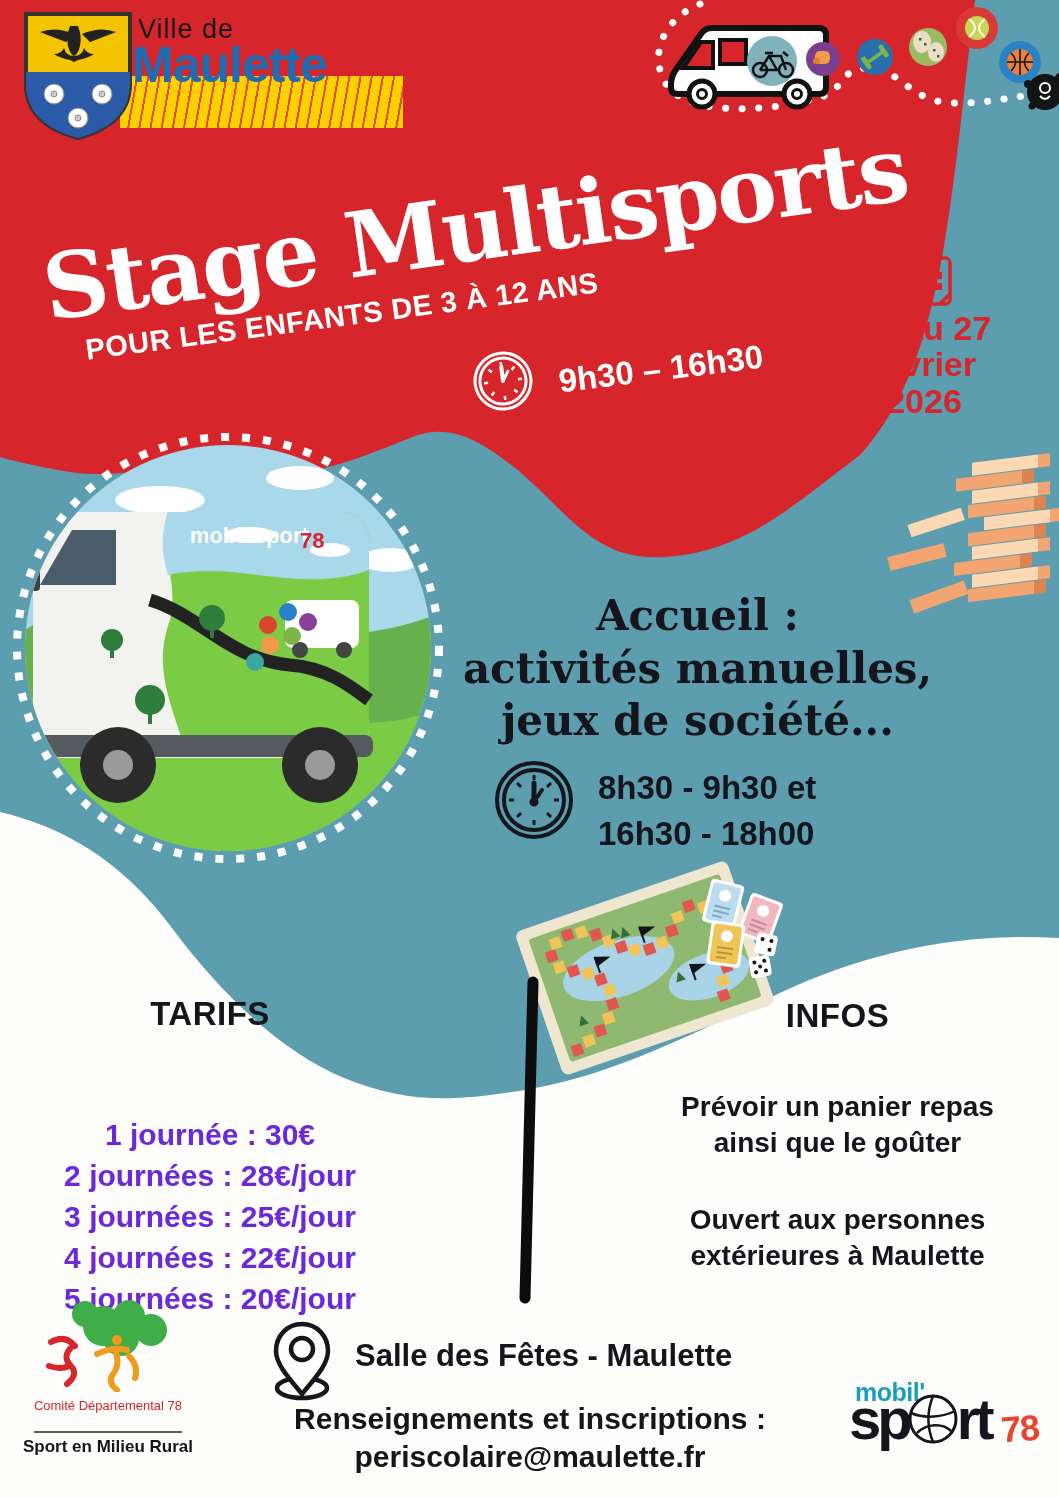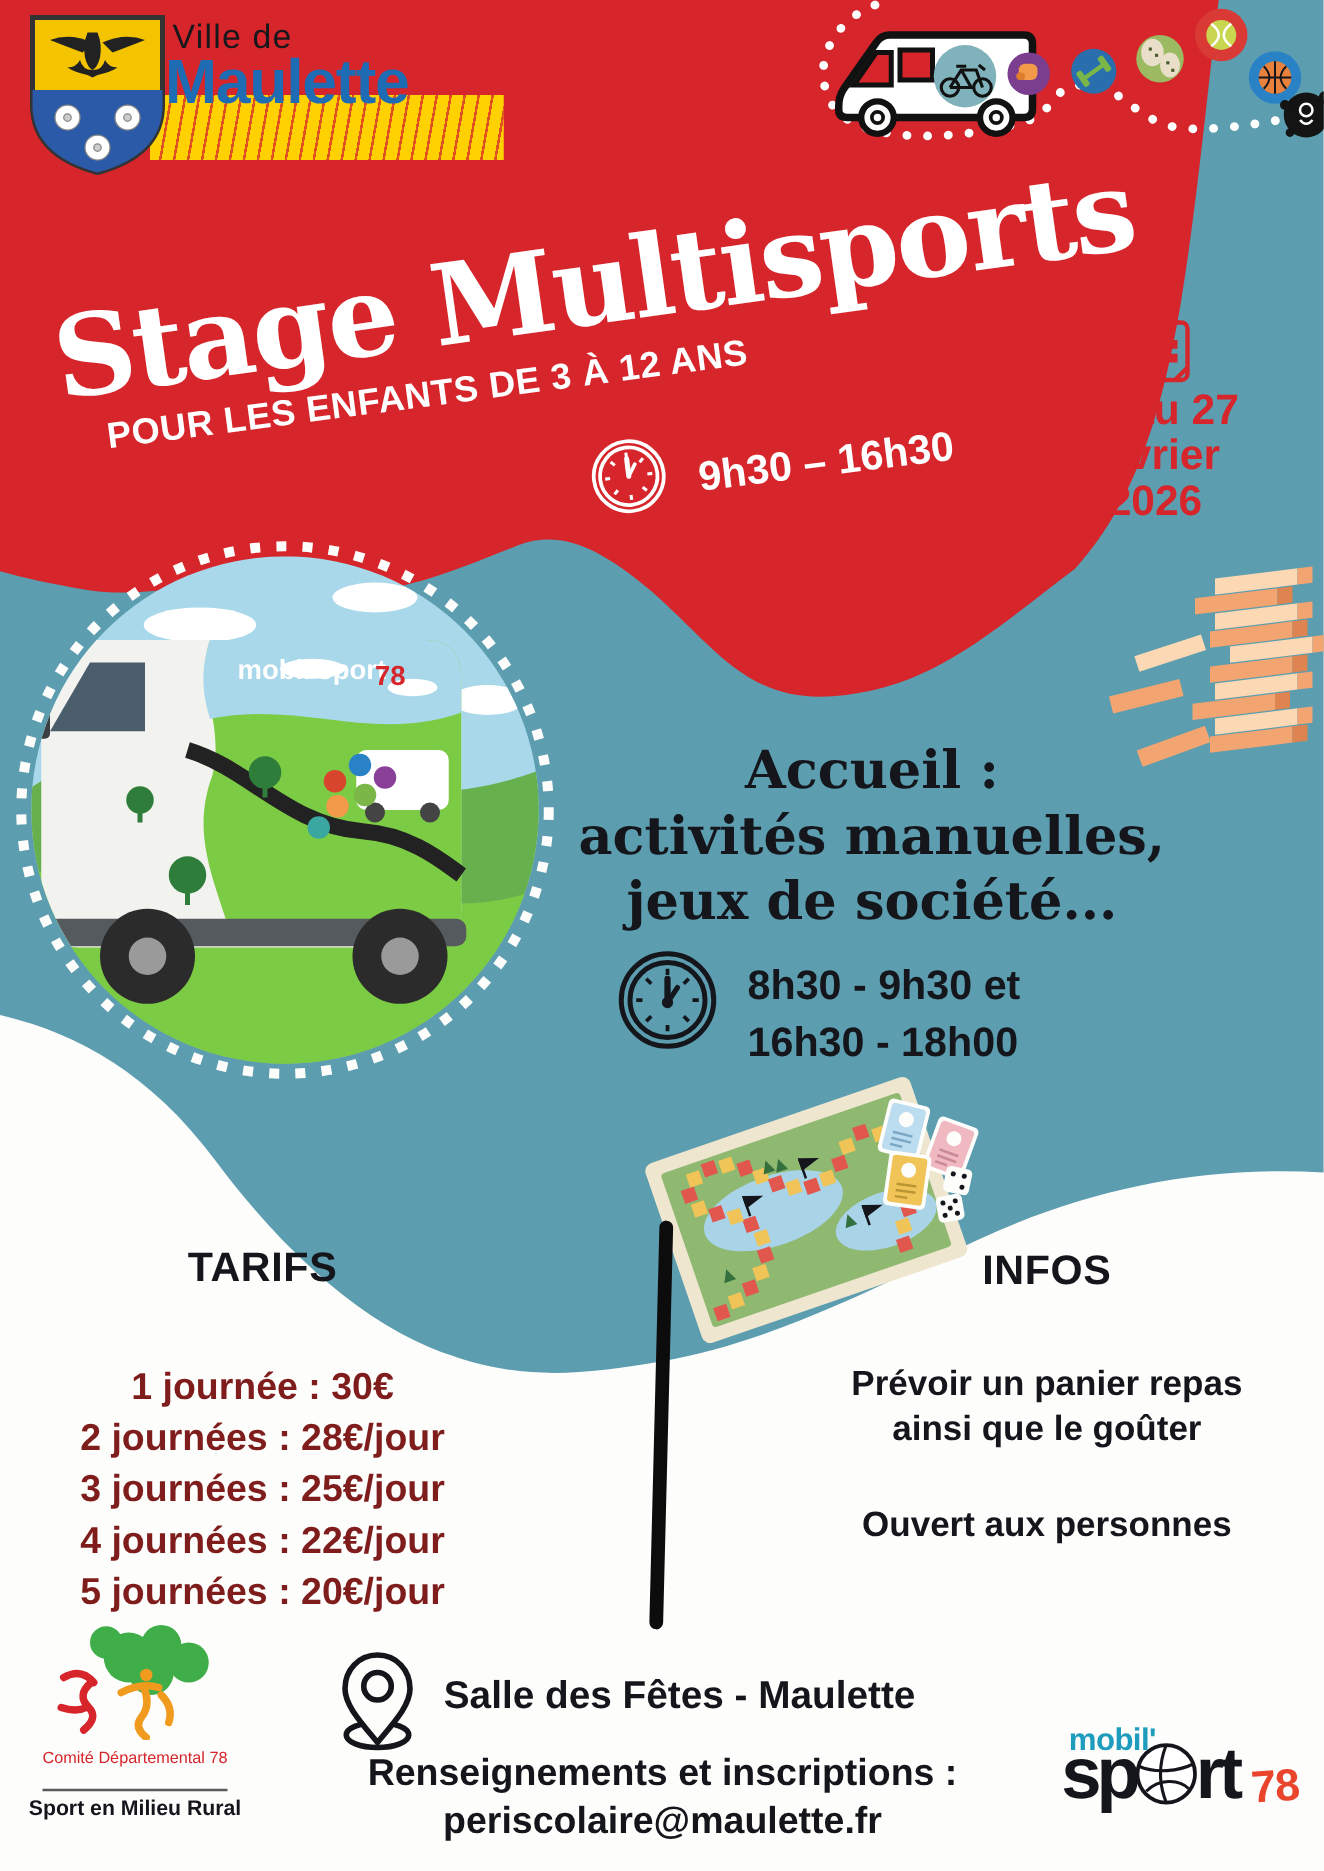--- a/index.html
+++ b/index.html
@@ -60,21 +60,21 @@
   .clock-mid{left:492px;top:758px;z-index:5;}
   .accueil-hours{
     left:598px;top:765px;z-index:5;
     font-size:33px;font-weight:700;color:#14161c;line-height:1.4;white-space:nowrap;
   }
 
   
   .tarifs{left:10px;top:995px;width:400px;z-index:5;text-align:center;}
   .infos{left:640px;top:997px;width:395px;z-index:5;text-align:center;}
   .col-heading{font-size:33px;font-weight:700;color:#14161c;letter-spacing:.5px;}
-  .tarif-list{margin-top:56px;font-size:30px;font-weight:700;color:#7f1d1d;line-height:1.37;}
+  .tarif-list{margin-top:81px;font-size:30px;font-weight:700;color:#6d28d9;line-height:1.37;}
   .info-par{font-size:28px;font-weight:700;color:#14161c;line-height:1.3;}
   .info-par1{margin-top:54px;}
   .info-par2{margin-top:40px;}
 
   
   .committee{left:18px;top:1300px;width:180px;z-index:5;text-align:center;}
   .committee-l1{font-size:13px;color:#d6252b;white-space:nowrap;padding-bottom:18px;border-bottom:2px solid #5a5a5a;display:inline-block;}
   .committee-l2{font-size:17px;font-weight:700;color:#14161c;white-space:nowrap;margin-top:4px;}
   .pin{left:268px;top:1318px;z-index:5;}
   .location-text{left:355px;top:1338px;font-size:31px;font-weight:700;color:#14161c;z-index:5;white-space:nowrap;}
@@ -464,20 +464,21 @@
 </div>
 
 <div class="abs infos">
   <div class="col-heading">INFOS</div>
   <div class="info-par info-par1">
     <div>Prévoir un panier repas</div>
     <div>ainsi que le goûter</div>
   </div>
   <div class="info-par info-par2">
     <div>Ouvert aux personnes</div>
+    <div>extérieures à Maulette</div>
   </div>
 </div>
 
 <div class="abs committee">
   <svg width="150" height="92" viewBox="0 0 150 92">
     <g fill="#3fae49">
       <circle cx="70" cy="26" r="20"></circle>
         <circle cx="96" cy="16" r="16"></circle>
         <circle cx="118" cy="30" r="16"></circle>
       <circle cx="88" cy="38" r="18"></circle>

